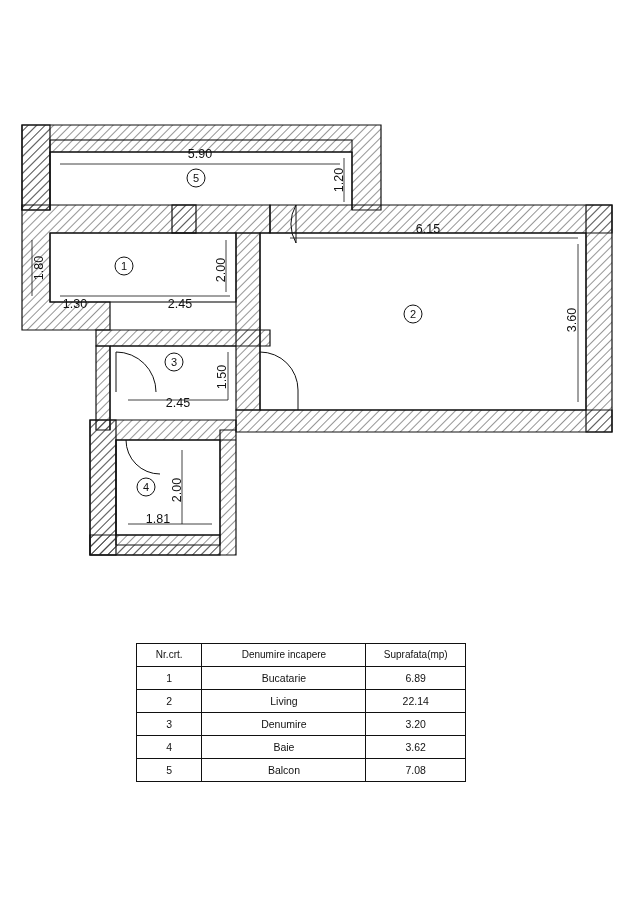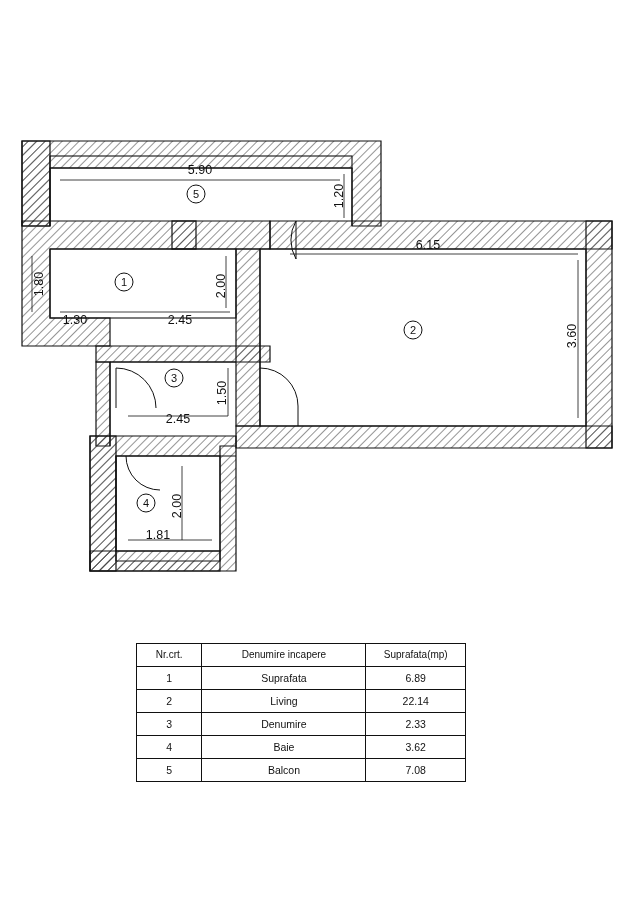--- a/index.html
+++ b/index.html
@@ -14,21 +14,20 @@
     font-family: "Liberation Sans", sans-serif;
     color: #1a1a1a;
     overflow: hidden;
   }
   #plan-wrap {
     position: absolute;
     left: 0;
     top: 0;
     width: 633px;
     height: 620px;
-    margin-top: 16px;
   }
   svg#floorplan {
     display: block;
   }
   .dimtext {
     font-family: "Liberation Sans", sans-serif;
     font-size: 12.5px;
     fill: #111111;
   }
   .roomnum {
@@ -177,32 +176,32 @@
     <thead>
       <tr>
         <th class="col-nr">Nr.crt.</th>
         <th class="col-name">Denumire incapere</th>
         <th class="col-area">Suprafata(mp)</th>
       </tr>
     </thead>
     <tbody>
       <tr>
         <td>1</td>
-        <td>Suprafata</td>
+        <td>Bucatarie</td>
         <td>6.89</td>
       </tr>
       <tr>
         <td>2</td>
         <td>Living</td>
         <td>22.14</td>
       </tr>
       <tr>
         <td>3</td>
         <td>Denumire</td>
-        <td>2.33</td>
+        <td>3.20</td>
       </tr>
       <tr>
         <td>4</td>
         <td>Baie</td>
         <td>3.62</td>
       </tr>
       <tr>
         <td>5</td>
         <td>Balcon</td>
         <td>7.08</td>

